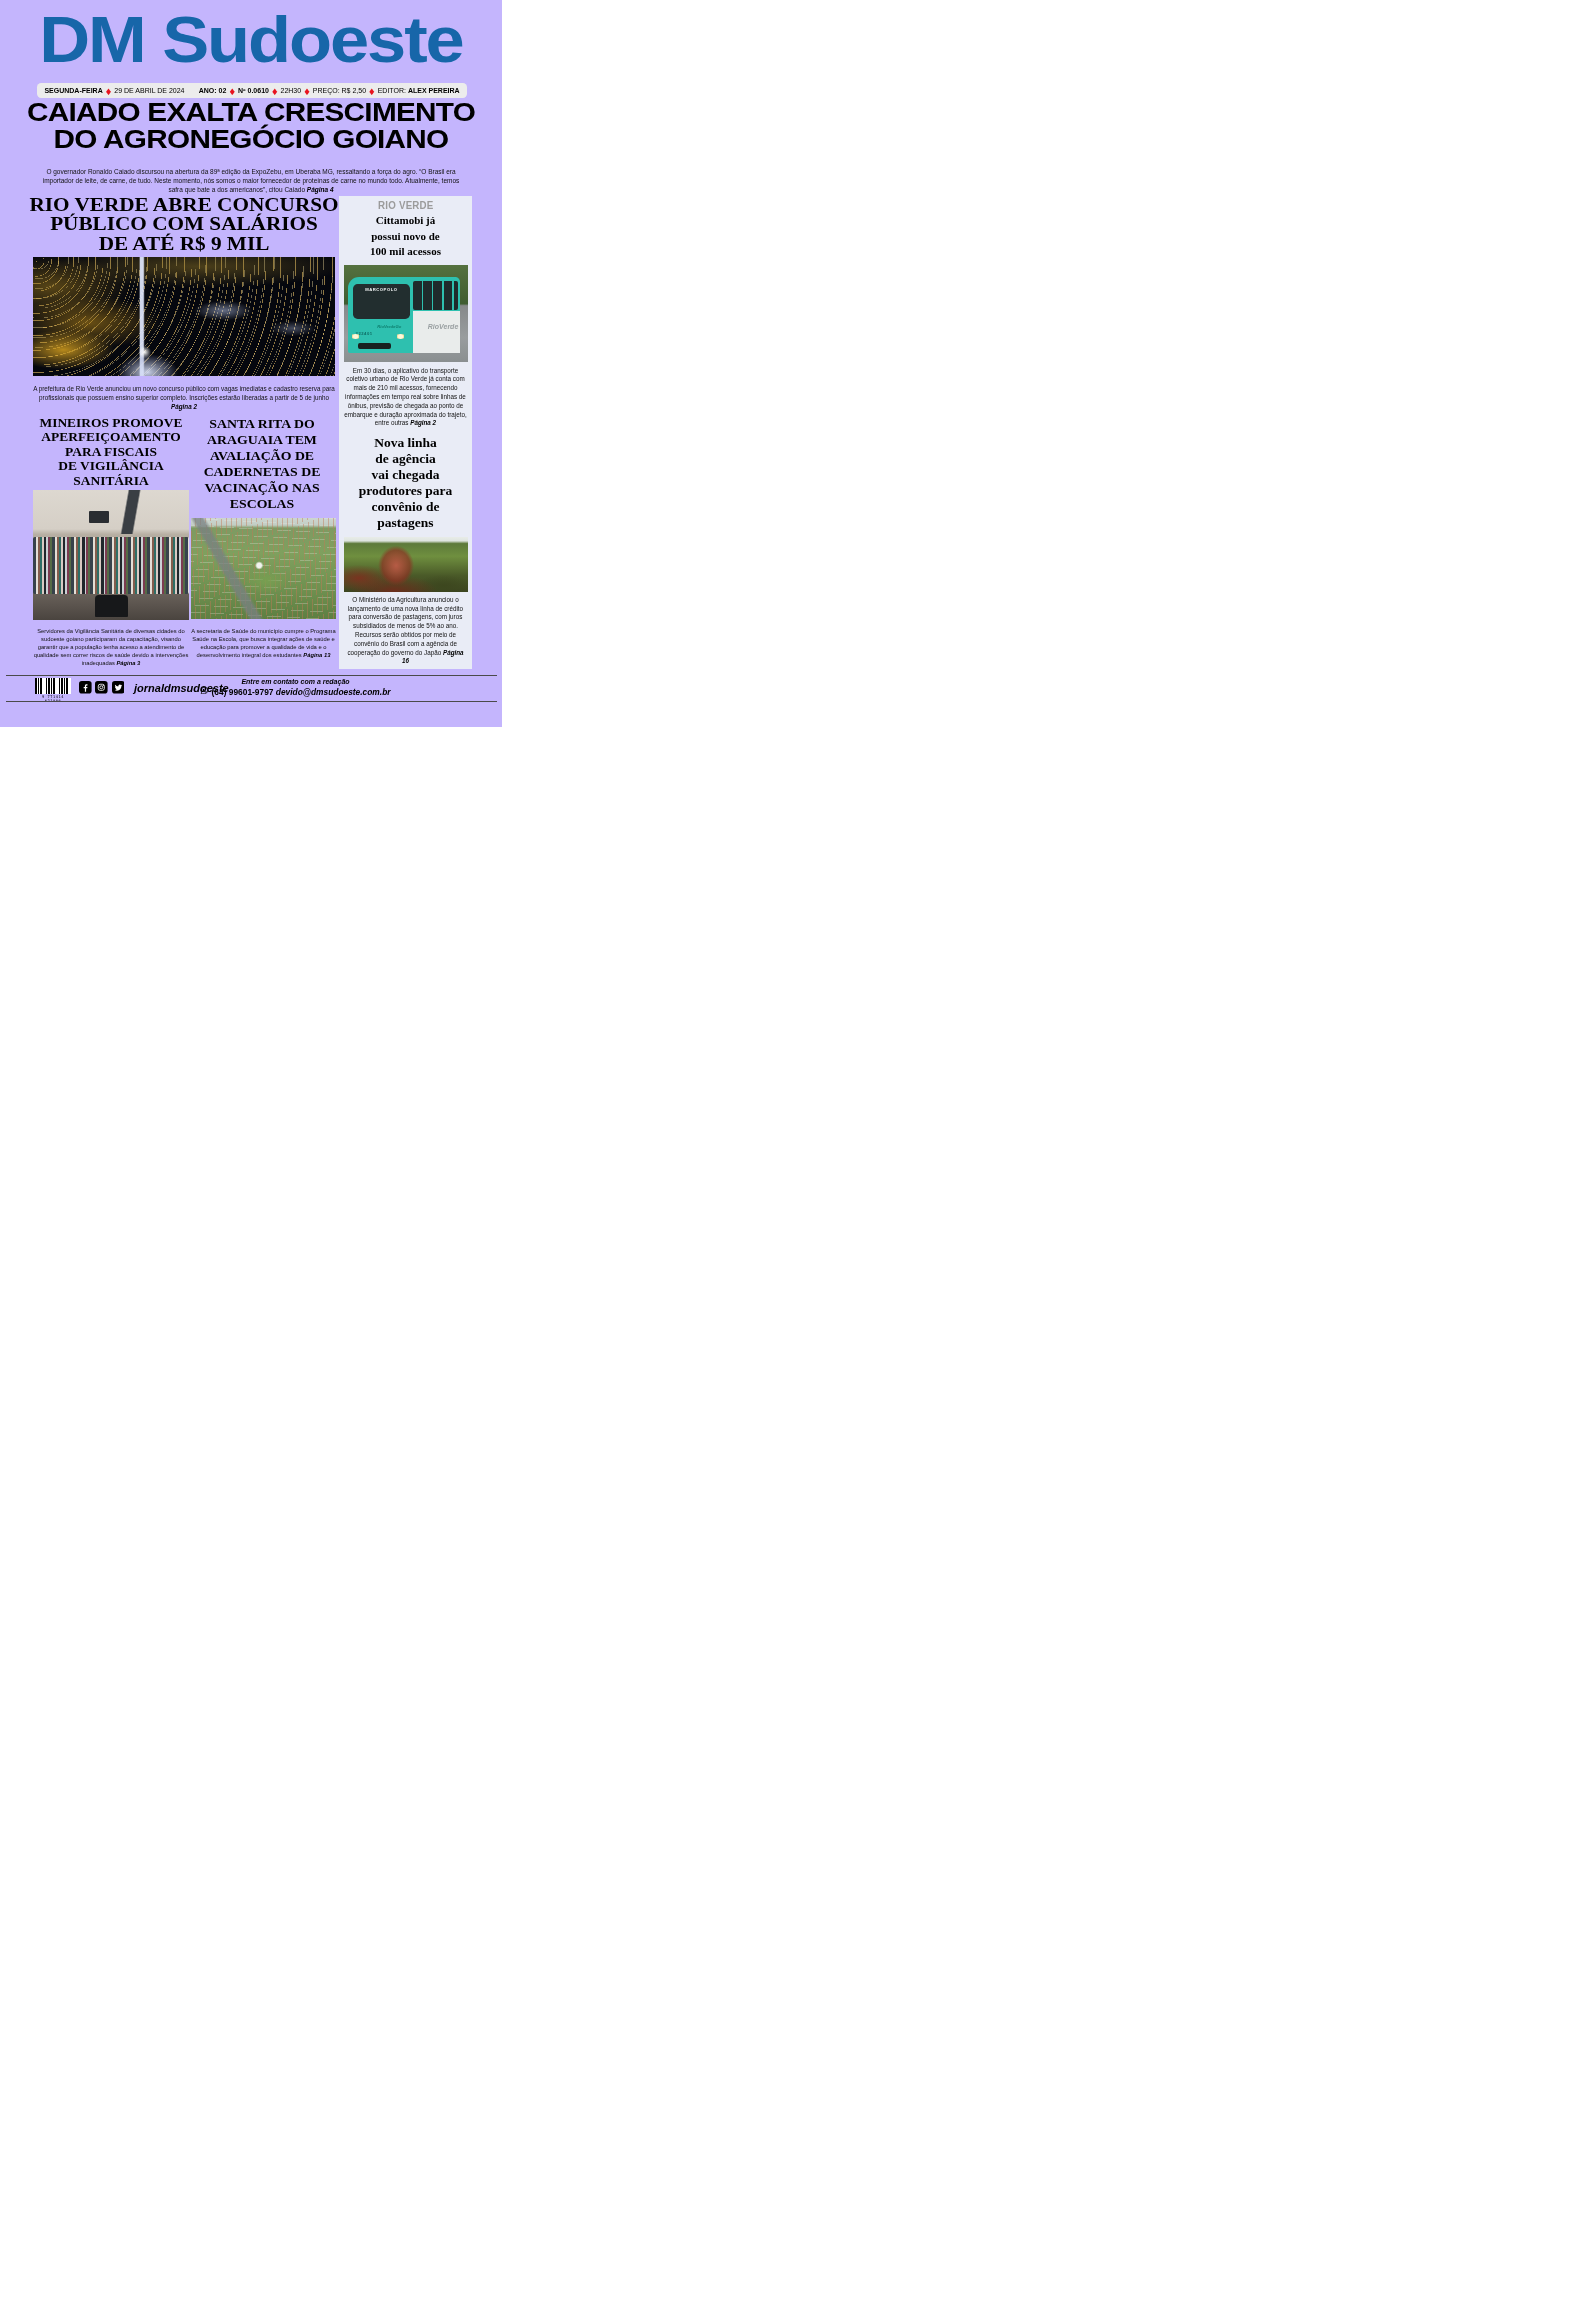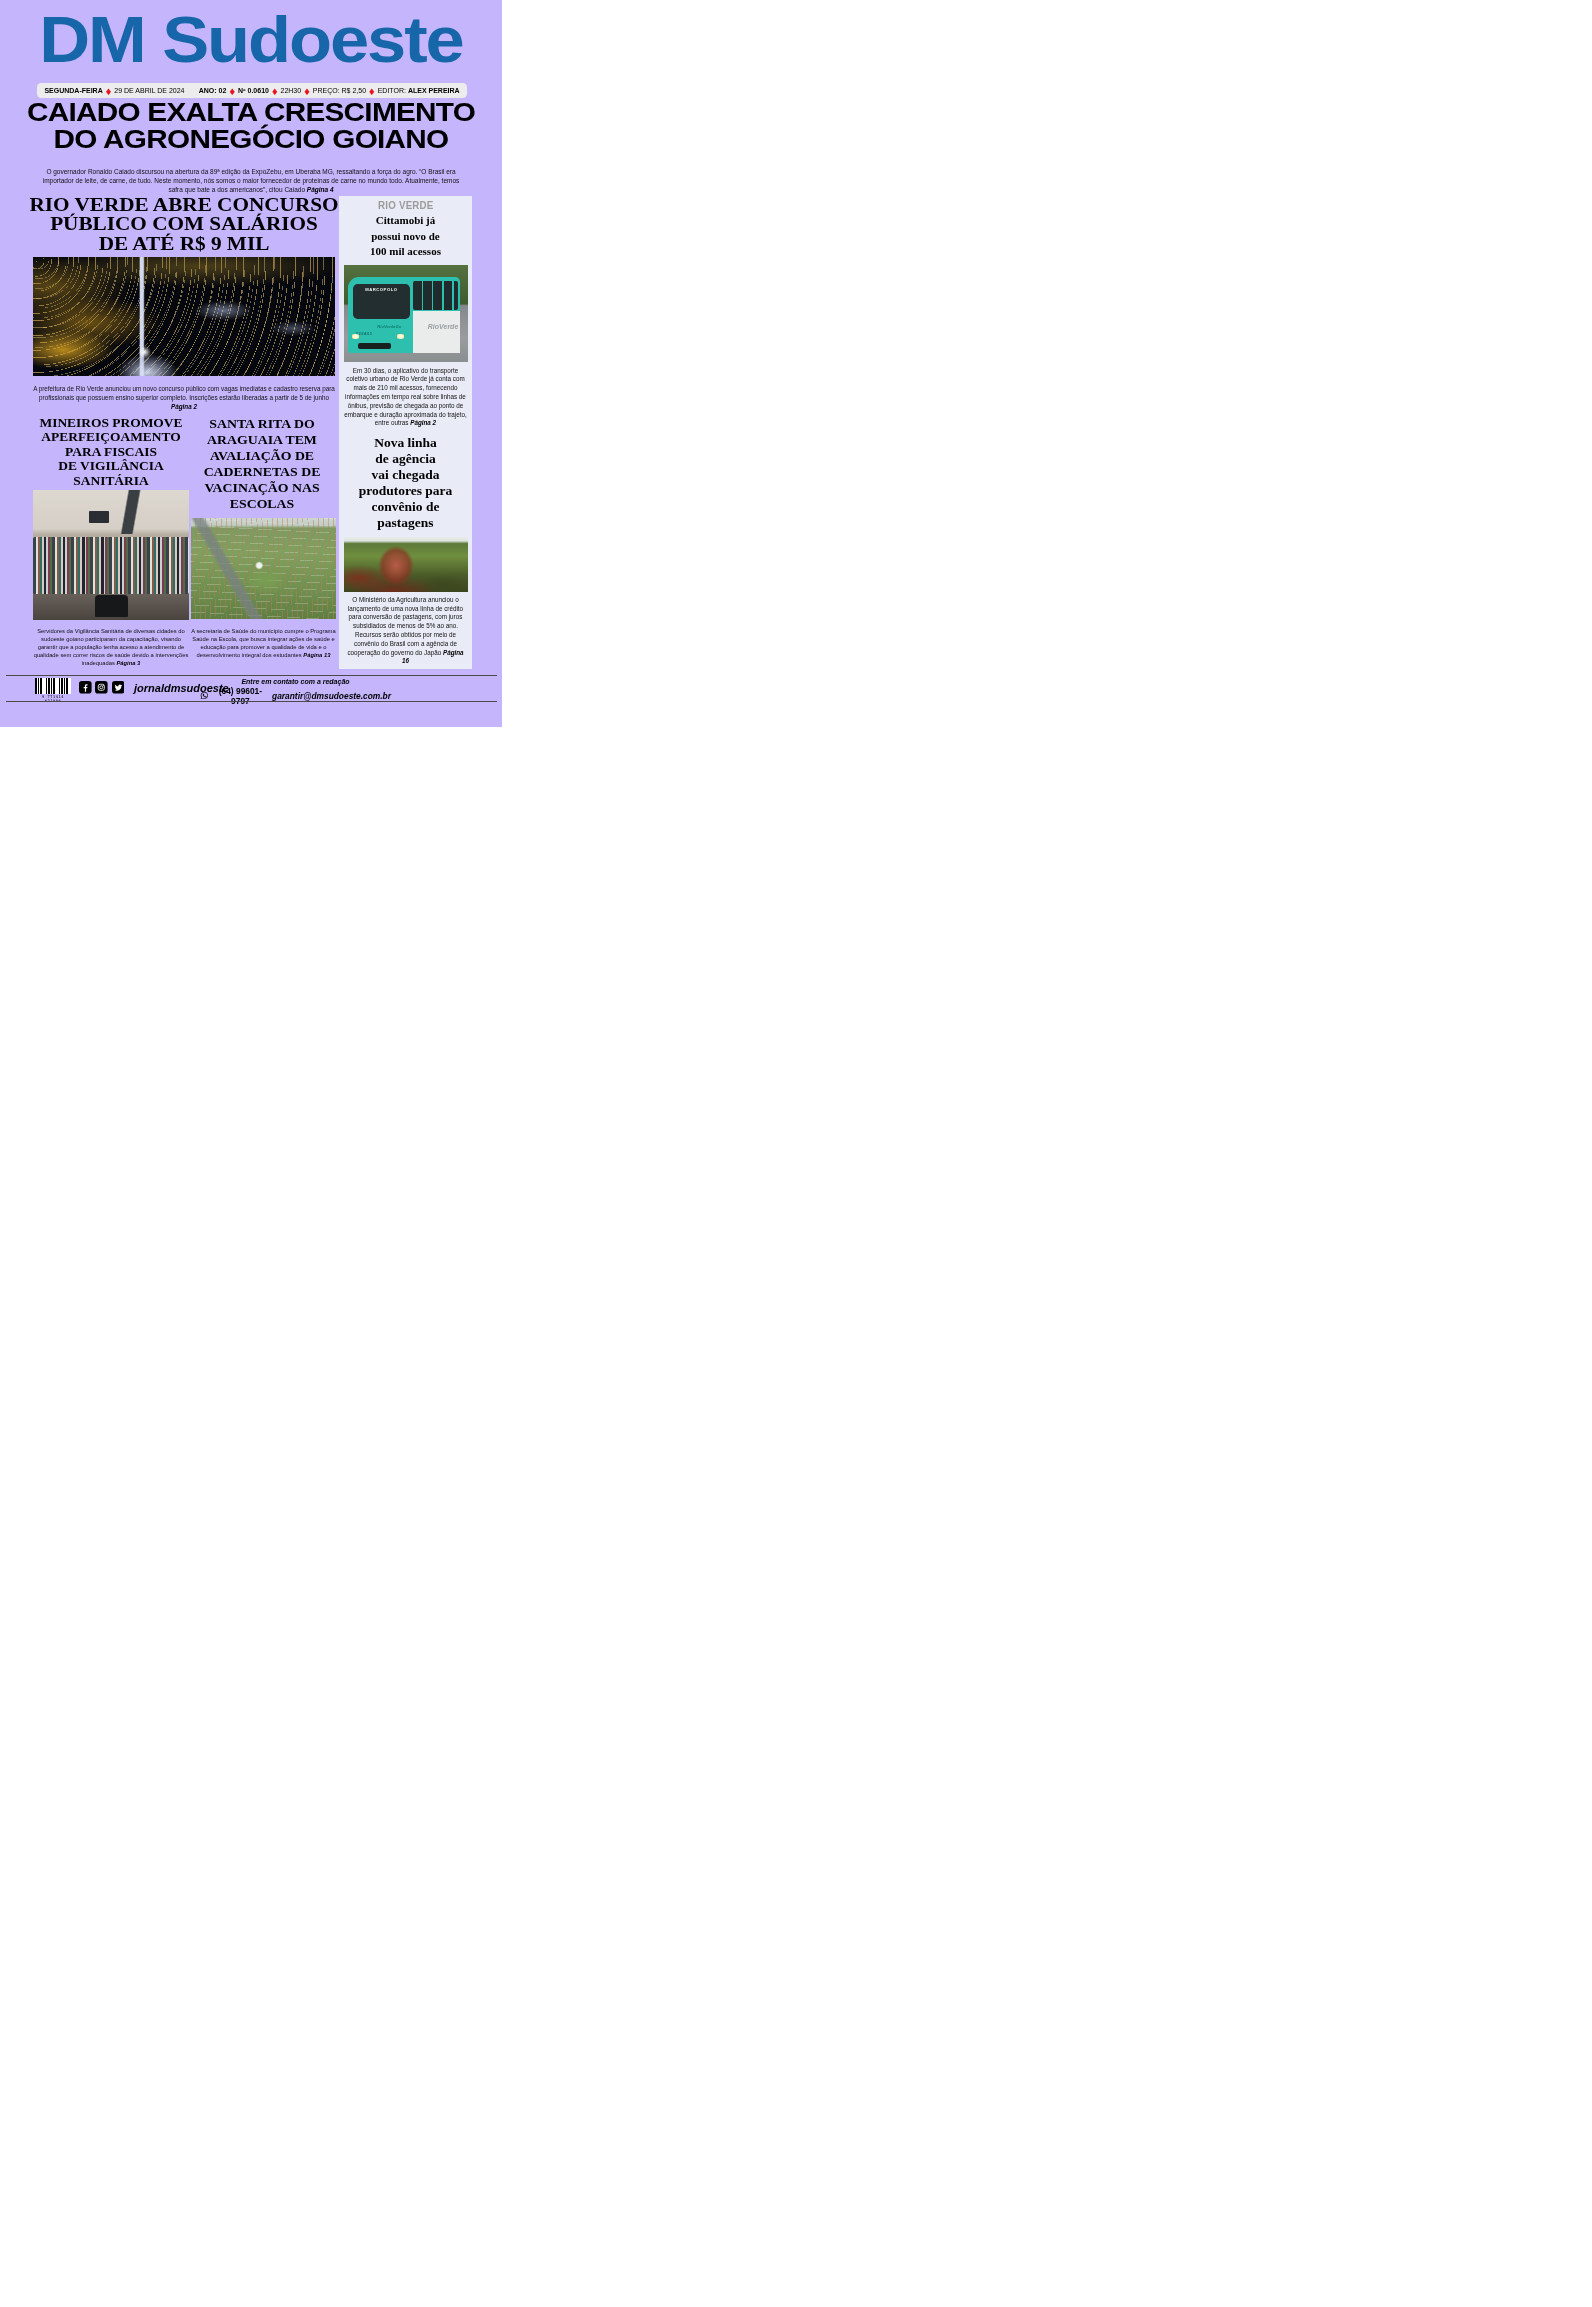--- a/index.html
+++ b/index.html
@@ -277,20 +277,20 @@
 
   <div class="contact">
     <div class="contact-title">Entre em contato com a redação</div>
     <div class="contact-row">
       <span>
         <svg width="8.8" height="8.8" viewBox="0 0 24 24">
             <path fill="#000" d="M12 2a10 10 0 0 0-8.6 15.1L2 22l5-1.3A10 10 0 1 0 12 2zm0 1.8a8.2 8.2 0 1 1-4.1 15.3l-.3-.2-3 .8.8-2.9-.2-.3A8.2 8.2 0 0 1 12 3.8zm-3 3.9c-.2 0-.5.1-.7.3-.2.3-.9.9-.9 2.2s1 2.6 1.1 2.8c.1.2 1.9 3 4.7 4.1 2.3.9 2.8.7 3.3.7.5-.1 1.6-.7 1.8-1.3.2-.6.2-1.2.2-1.3-.1-.1-.2-.2-.5-.3-.3-.2-1.6-.8-1.8-.9-.2-.1-.4-.1-.6.1-.2.3-.7.9-.8 1-.1.2-.3.2-.5.1-.3-.1-1.1-.4-2-1.2-.8-.7-1.3-1.5-1.4-1.8-.1-.2 0-.4.1-.5l.4-.5c.1-.1.2-.3.2-.4.1-.2 0-.3 0-.5l-.8-1.9c-.2-.5-.4-.5-.6-.5h-.6z"></path>
           </svg>
       </span>
       <span>(64) 99601-9797</span>
-      <span class="contact-email">garantir@dmsudoeste.com.br</span>
+      <span class="contact-email">devido@dmsudoeste.com.br</span>
     </div>
   </div>
 
   <div class="rule rule-bottom"></div>
 
 </div>
 
 
 </body></html>

